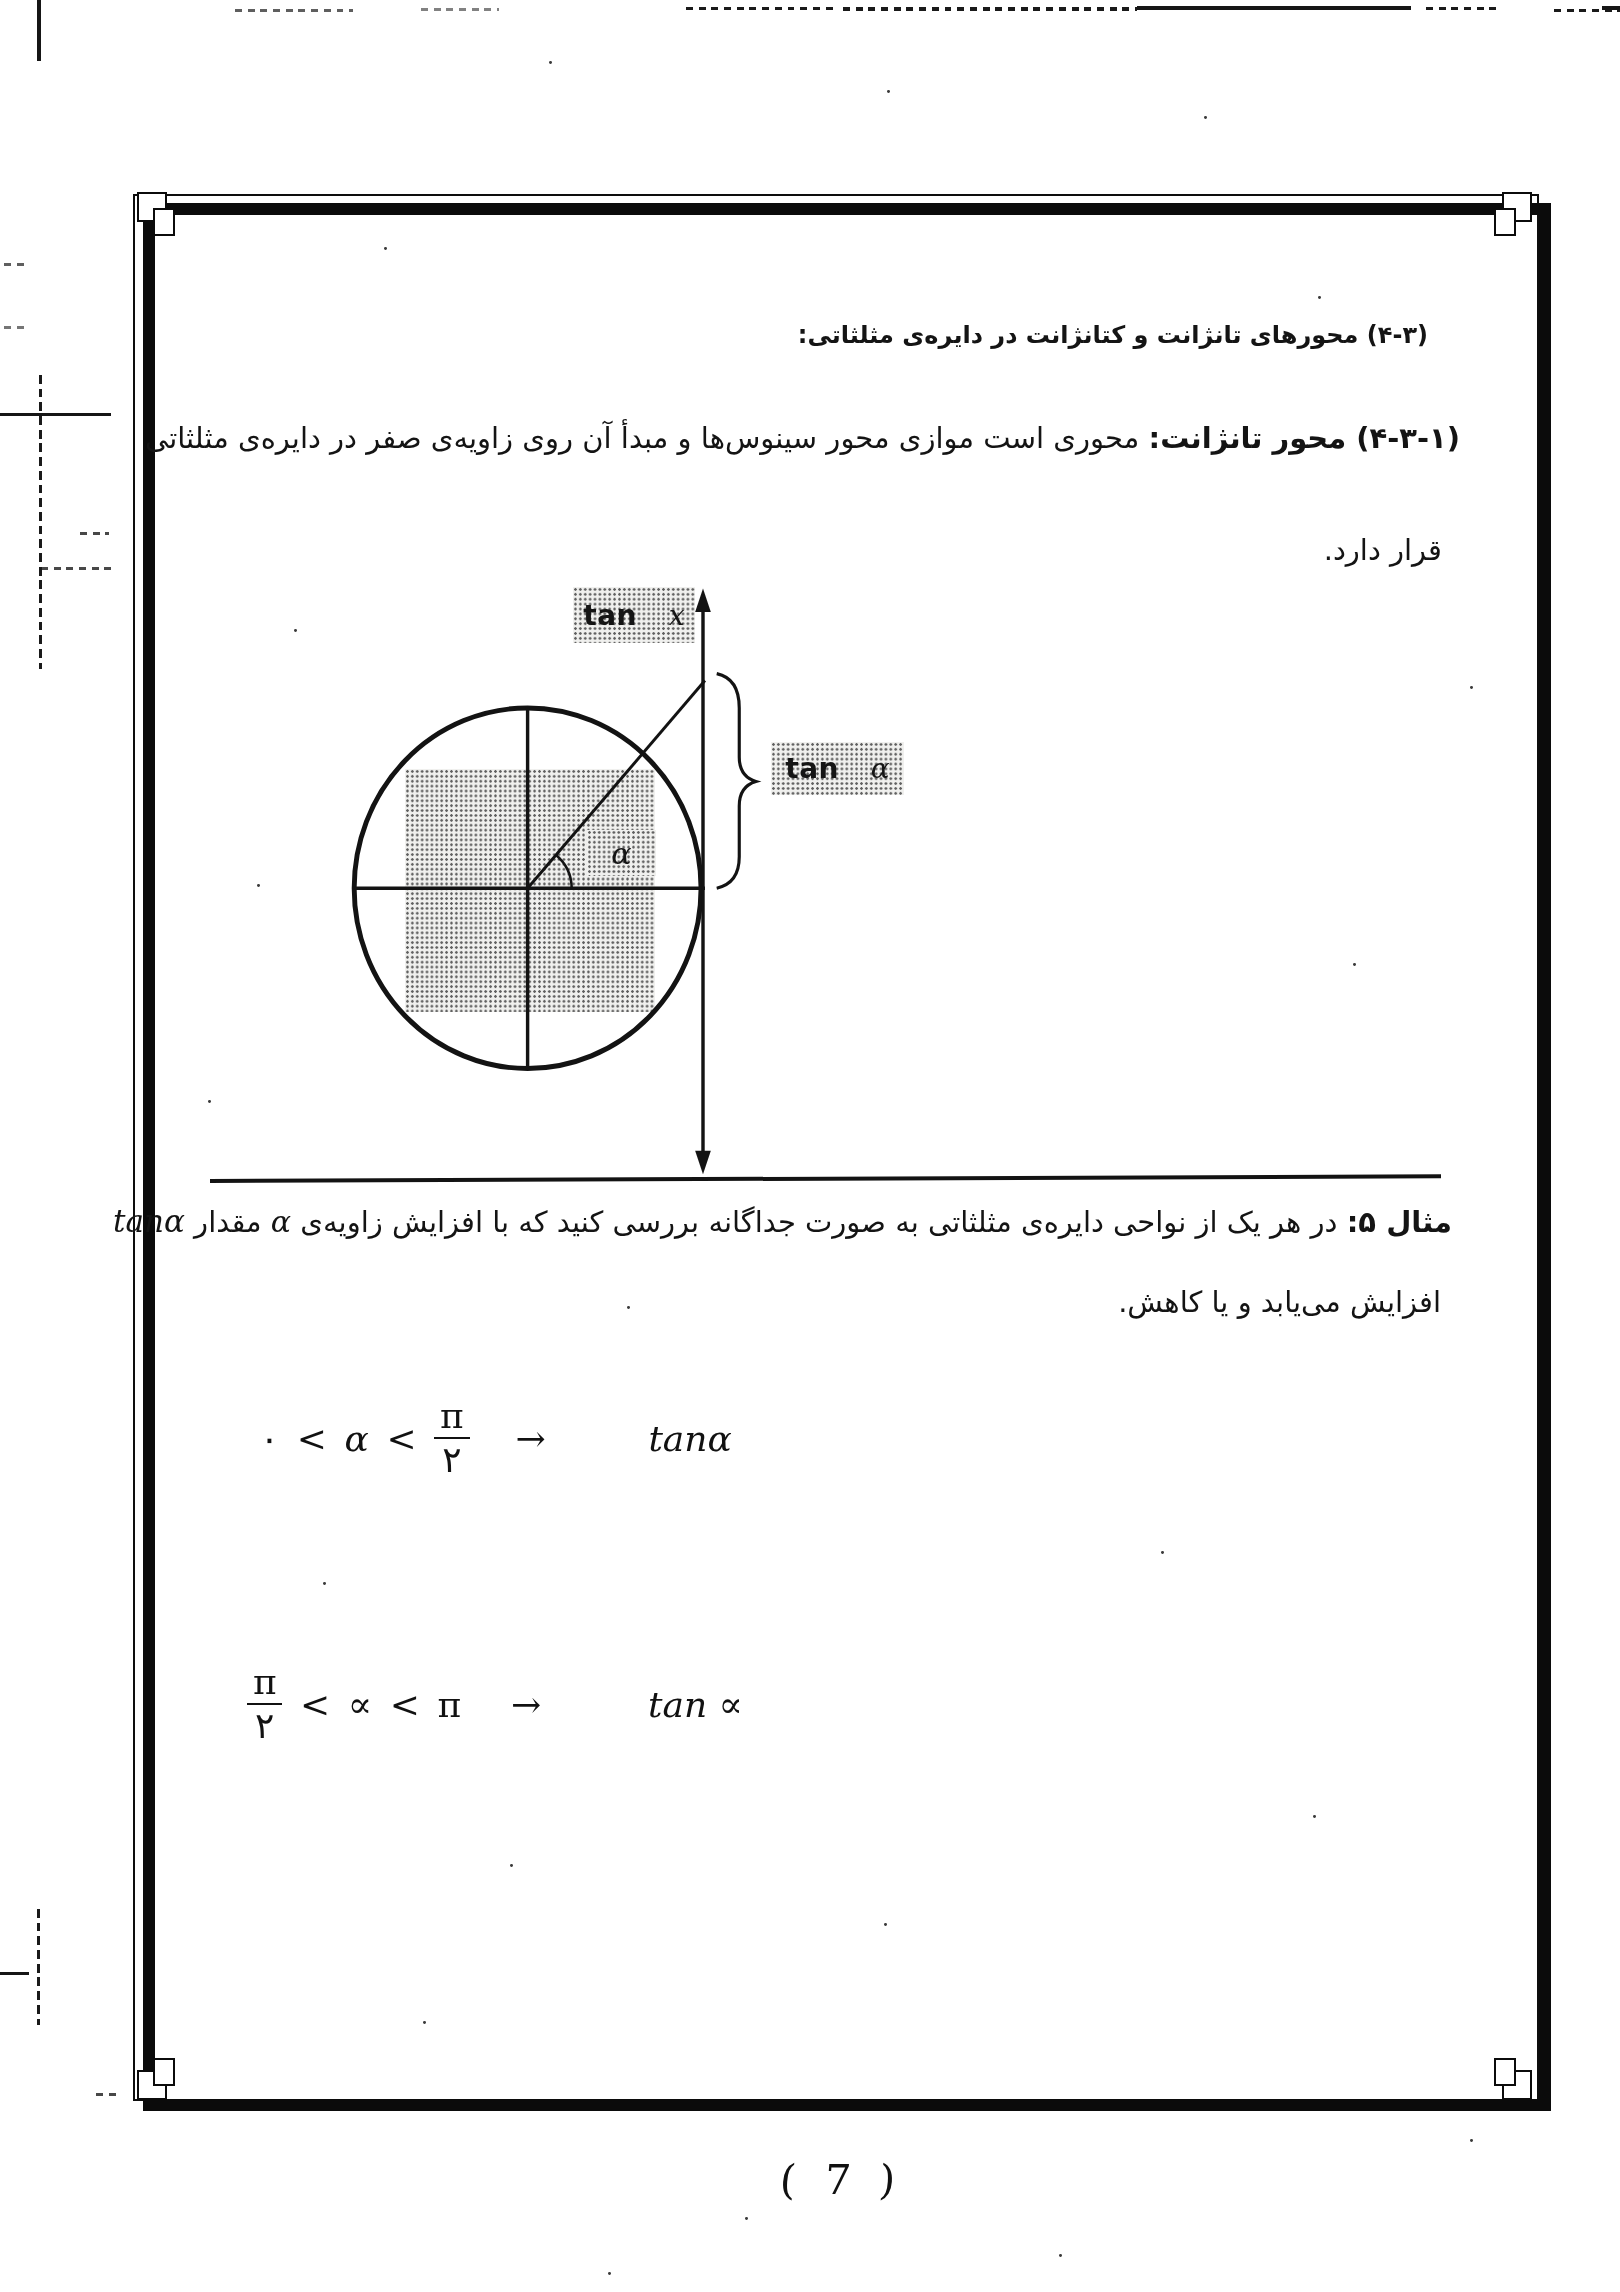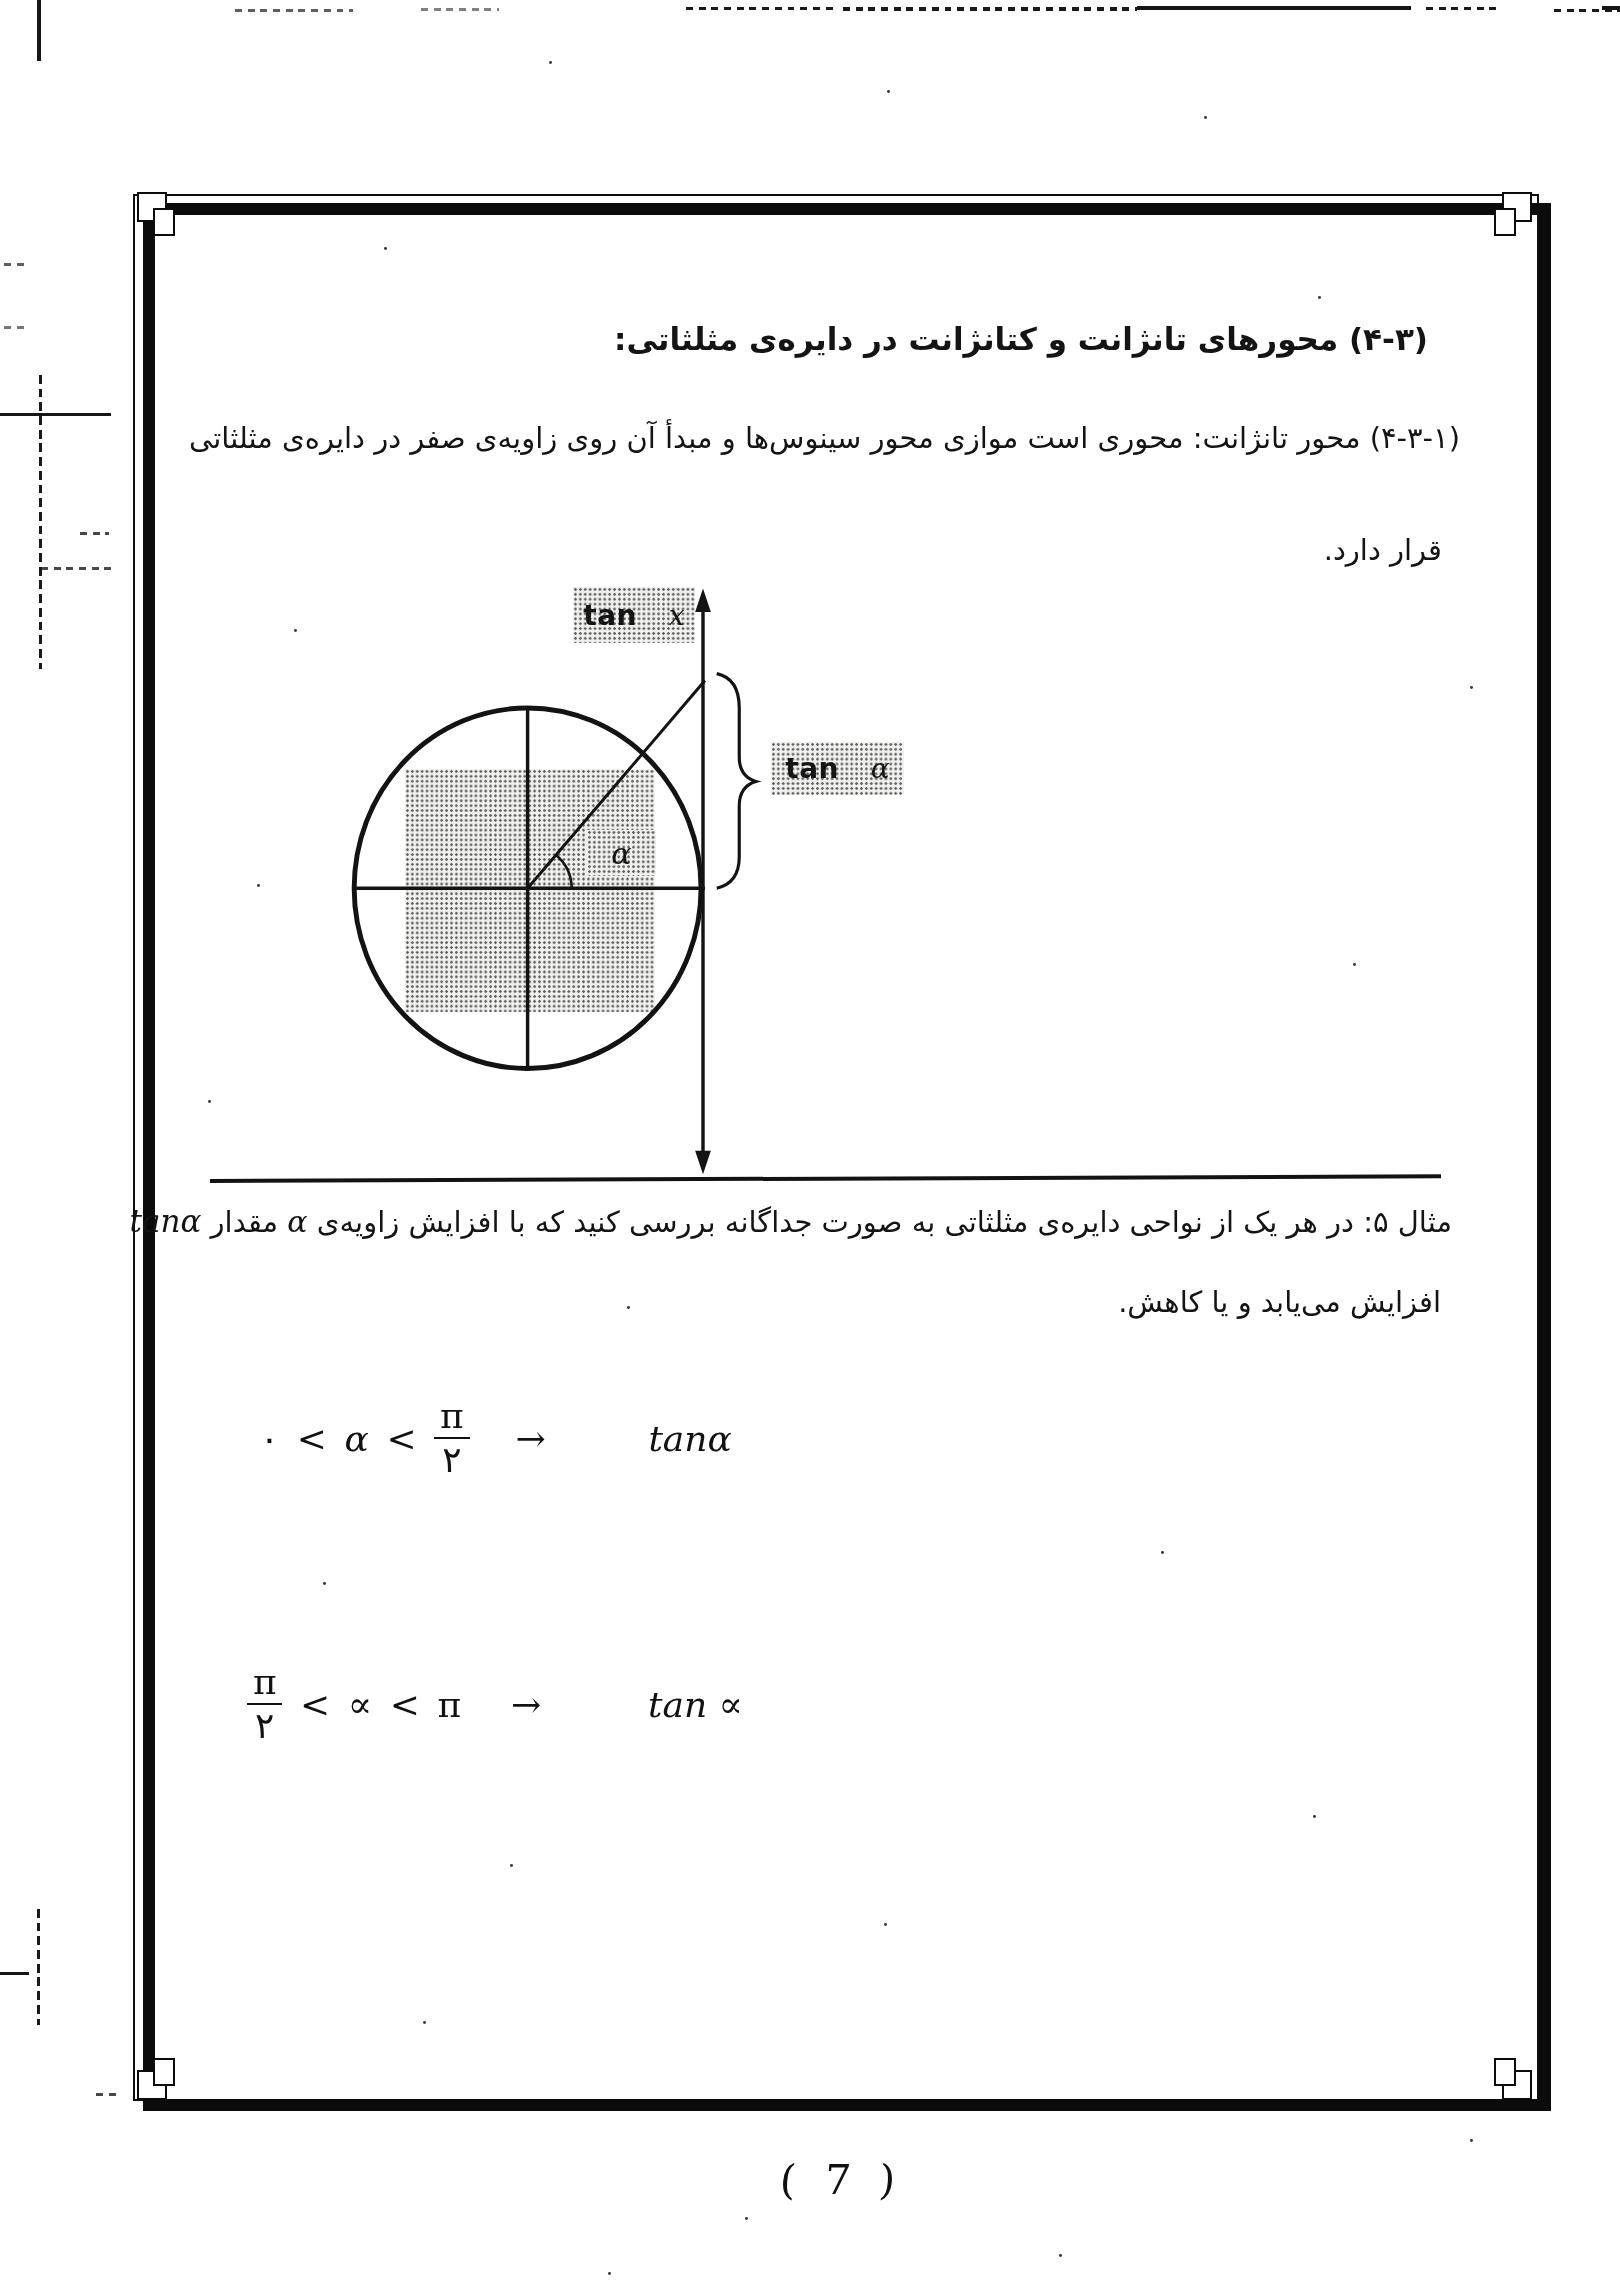--- a/index.html
+++ b/index.html
@@ -20,22 +20,22 @@
   }
   .corner-sq{background:#ffffff;border:2.9px solid #0b0b0b;}
   
   .halftone{
     background-color:#f0f0ee;
     background-image:radial-gradient(circle,#5f5f5f 1.1px,rgba(0,0,0,0) 1.5px);
     background-size:4.9px 4.9px;
   }
   
   .fa{direction:rtl;text-align:right;font-size:29px;line-height:1.25;white-space:nowrap;color:#141414;}
-  .fa b{font-weight:normal;}
-  .heading{font-size:31px;font-weight:bold;}
+  .fa b{font-weight:bold;}
+  .heading{font-size:24px;font-weight:bold;}
   .serifit{font-family:"DejaVu Serif",serif;font-style:italic;}
   .diag-label{display:flex;align-items:center;justify-content:center;font-size:28px;gap:24px;}
   .diag-label .w{font-weight:bold;letter-spacing:0.5px;}
   .diag-label .v{font-family:"DejaVu Serif",serif;font-style:italic;margin-left:7.8px;}
   
   .formula{
     display:flex;align-items:center;
     font-family:"DejaVu Serif",serif;font-size:36px;color:#111;
   }
   .formula .sym{margin:0 8.8px;}

